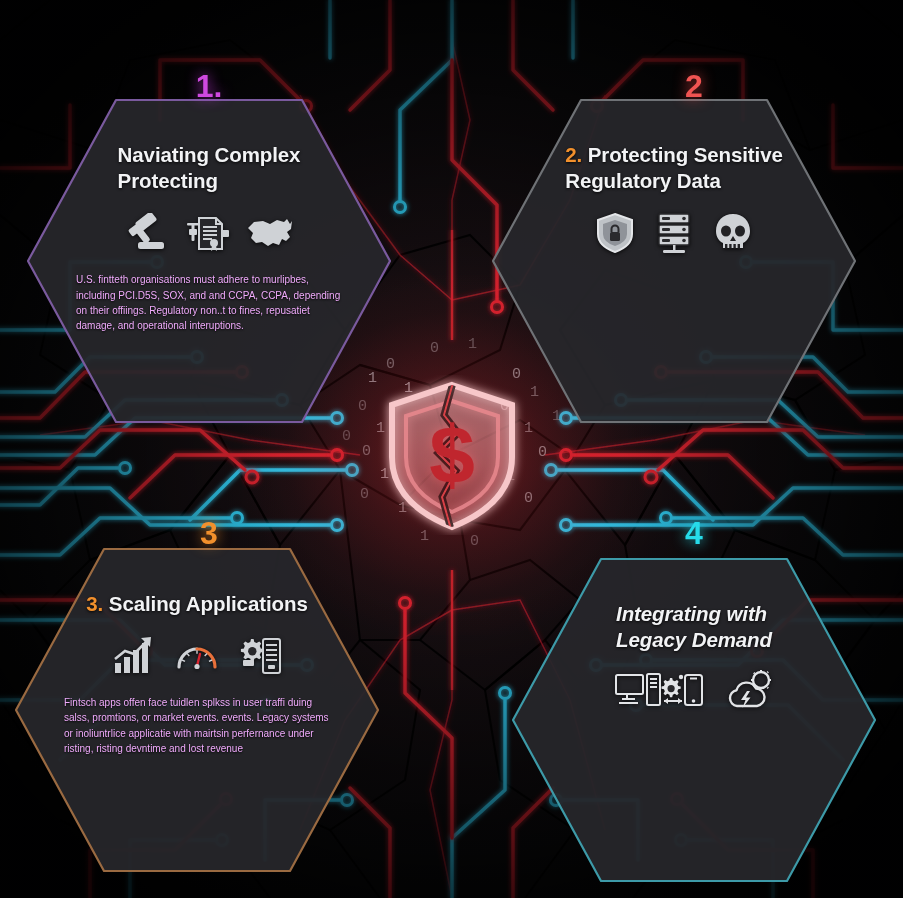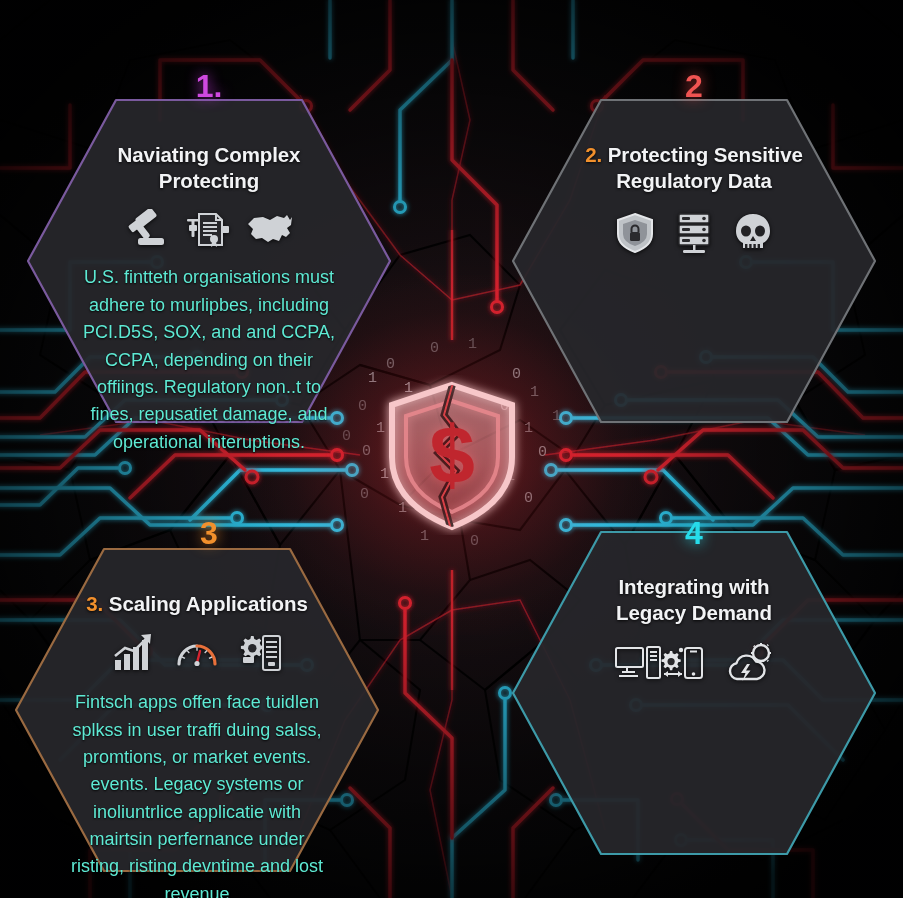--- a/index.html
+++ b/index.html
@@ -47,54 +47,53 @@
   .hex {
     position:absolute;
     width:370px; height:330px;
     z-index:6;
   }
   .hex-bg { position:absolute; inset:0; width:100%; height:100%; }
   .hex-inner {
     position:absolute; inset:0;
     display:flex; flex-direction:column; align-items:center;
     padding:46px 52px 0 52px;
-    text-align:center;
   }
   .hex-title {
     font-size:20.5px; font-weight:bold; color:#f2f3f5;
     line-height:1.28; letter-spacing:-0.1px;
     text-shadow:0 1px 3px rgba(0,0,0,.9);
     max-width:250px;
   }
   .hex-title .num { font-weight:bold; }
   .icon-row {
     display:flex; align-items:center; justify-content:center;
     gap:17px; margin-top:15px; height:48px;
   }
   .icon-row svg { display:block; filter:drop-shadow(0 1px 2px rgba(0,0,0,.8)); }
   .hex-body {
     margin-top:15px;
-    font-size:18px; line-height:1.52;
-    color:#5eead4;
+    font-size:10px; line-height:1.52;
+    color:#f0abfc;
     max-width:278px;
     text-shadow:0 1px 2px rgba(0,0,0,.95);
   }
   .hex-num {
     position:absolute; left:0; right:0;
     text-align:center;
     font-size:32px; font-weight:bold;
     z-index:7;
     pointer-events:none;
   }
 
   
   #hex-1 { left:24px;  top:96px; }
-  #hex-2 { left:509px; top:96px; }
+  #hex-2 { left:489px; top:96px; }
   #hex-3 { left:12px;  top:545px; }
-  #hex-4 { left:509px; top:528px; }
+  #hex-4 { left:509px; top:555px;font-style:italic; }
   #num-1 { left:24px;  top:68px;  width:370px; color:#cf49e0; text-shadow:0 0 14px rgba(198,58,222,.85); }
   #num-2 { left:509px; top:68px;  width:370px; color:#f05452; text-shadow:0 0 14px rgba(240,70,70,.8); }
   #num-3 { left:24px;  top:515px; width:370px; color:#f2902c; text-shadow:0 0 14px rgba(242,144,44,.8); }
   #num-4 { left:509px; top:515px; width:370px; color:#26dcea; text-shadow:0 0 14px rgba(38,220,234,.85); }
 </style>
 </head>
 <body>
 
 <div id="stage">
 

